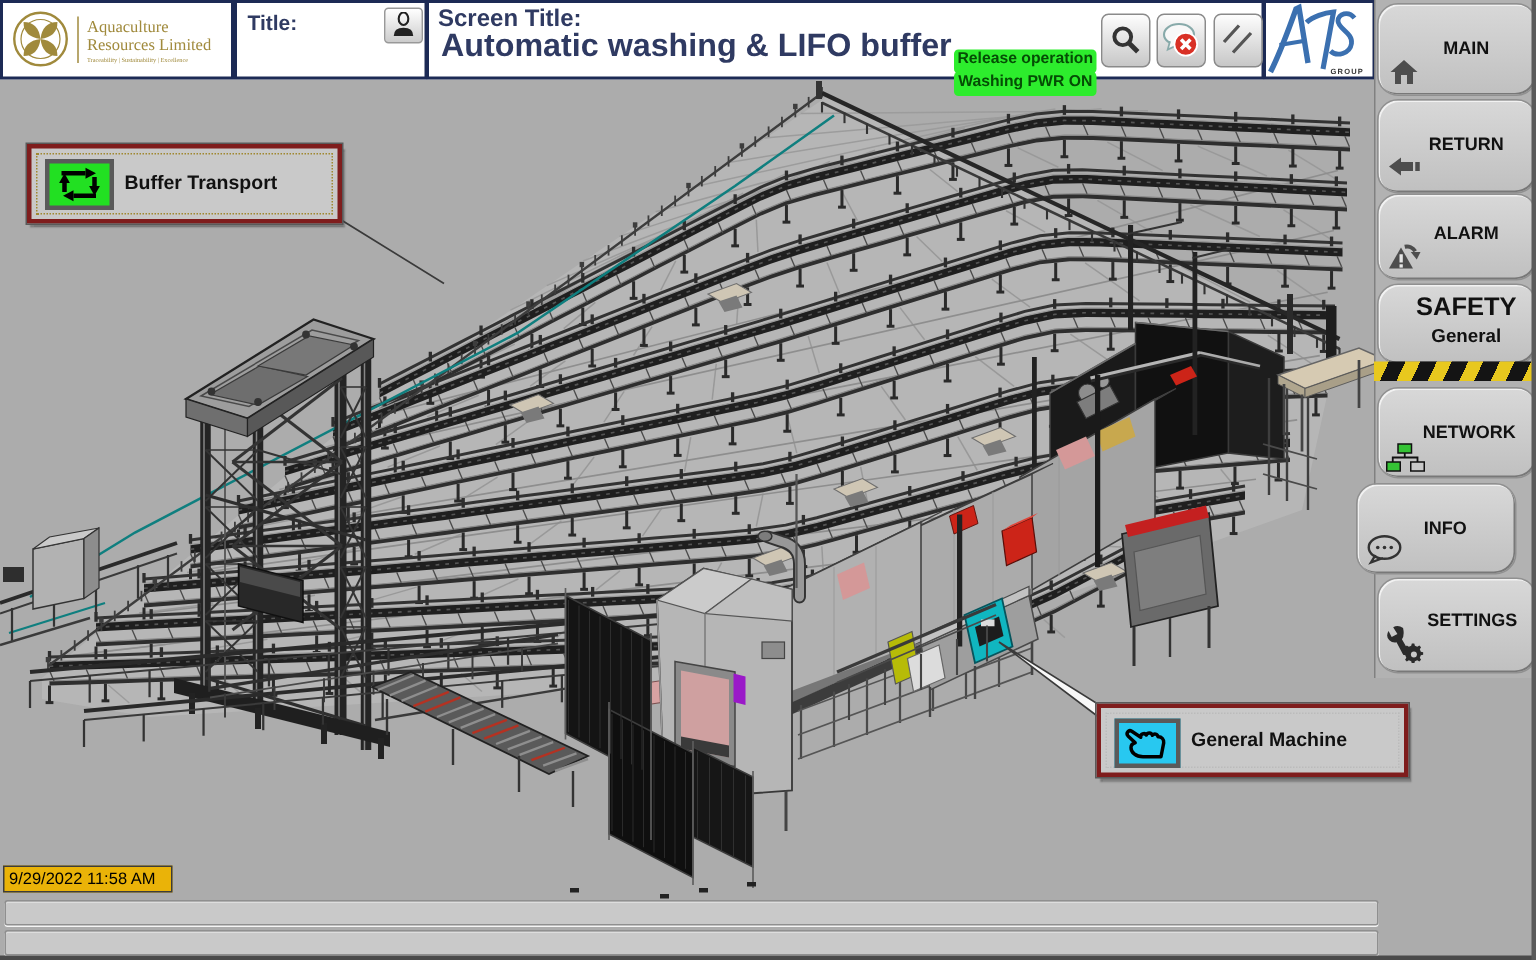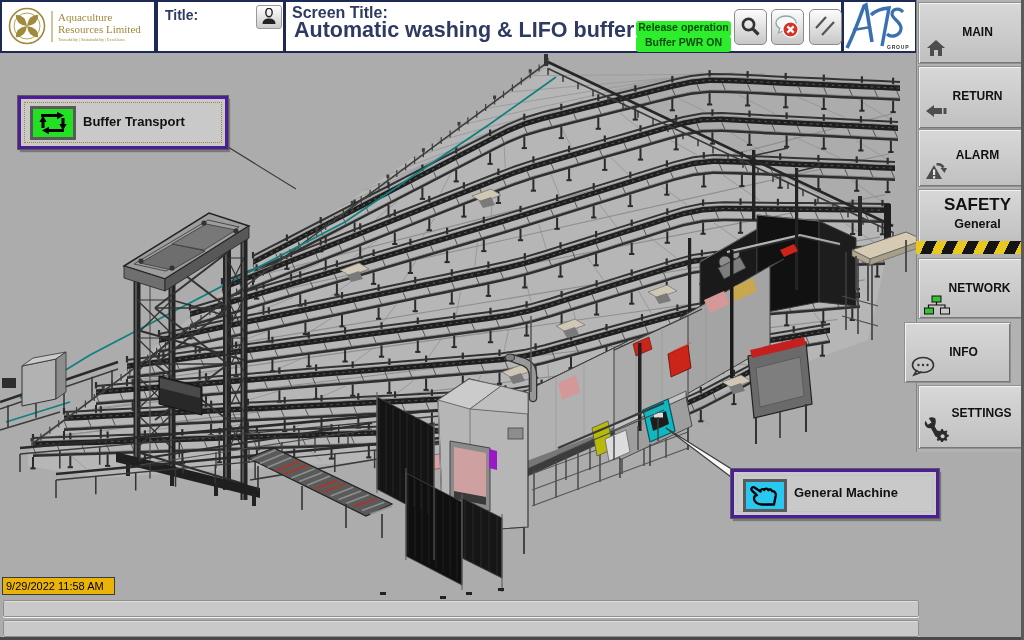--- a/index.html
+++ b/index.html
@@ -12,43 +12,43 @@
   #hbox-logo{left:0;width:152px;}
   #hbox-user{left:156px;width:125px;}
   #hbox-title{left:284px;width:555px;}
   #hbox-ats{left:842px;width:71px;}
   .navy{color:#2f3a62;}
   #user-label{left:165px;top:7px;font-size:14px;font-weight:bold;}
   #stitle-label{left:292px;top:4px;font-size:16px;font-weight:bold;}
   #title{left:294px;top:18px;font-size:21.5px;font-weight:bold;letter-spacing:0px;}
   .badge{position:absolute;left:636px;width:95px;height:16px;background:#2ded2d;
          border-radius:3px;color:#054d05;font-size:10.5px;font-weight:bold;
-         text-align:center;line-height:13px;white-space:nowrap;}
+         text-align:center;line-height:13px;white-space:nowrap;margin-top:12px;}
   .hbtn{position:absolute;top:9px;width:31px;height:34px;border:1px solid #8a8a8a;
         border-radius:5px;background:linear-gradient(#fdfdfd,#c7c7c7);}
   
   #sidebar{left:916px;top:0;width:108px;height:452px;background:#b2b2b2;
            border-left:1px solid #808080;}
   .sbtn{position:absolute;left:2px;width:105px;background:linear-gradient(#d8d8d8,#c0c0c0);
-        border:1px solid #909090;border-radius:0;
+        border:1px solid #909090;border-radius:14px;
         box-shadow:inset 1px 1px 0 #f2f2f2, inset -1px -1px 0 #787878;}
   .sbtn .lab{position:absolute;width:100%;text-align:center;font-size:12px;
              font-weight:bold;color:#111;}
   #hazard{position:absolute;left:916px;top:241px;width:108px;height:13px;
           background:repeating-linear-gradient(115deg,#e8c81e 0 9px,#141414 9px 19px);}
   
   #tstamp{left:2px;top:577px;width:108px;height:16px;background:#eab308;
           border:1px solid #3c3c3c;font-size:11px;color:#000;line-height:16px;
           padding-left:3px;}
   .bbar{position:absolute;left:3px;width:914px;height:15px;background:#c9c9c9;
         border:1px solid #8f8f8f;border-radius:2px;
         box-shadow:inset 0 1px 0 #ddd, 0 1px 0 #f5f5f5;}
   #btline{left:0;top:637px;width:1024px;height:3px;background:#4a4a4a;}
   
-  .callout{position:absolute;background:#c9c9c9;border:3px solid #4c1d95;
+  .callout{position:absolute;background:#c9c9c9;border:3px solid #7f1d1d;
            outline:1px solid #5a5a5a;box-shadow:2px 3px 1px rgba(70,70,70,0.5);}
   .callout .inner{position:absolute;inset:3px;border:1px dotted #a08830;}
   .cicon{position:absolute;left:9px;top:7px;border:3px solid #5a5a5a;}
   .clabel{position:absolute;font-size:13px;font-weight:bold;color:#111;}
 </style>
 </head>
 <body>
 
 <svg id="machine" class="abs" style="left:0;top:0" width="1024" height="640" viewBox="0 0 1024 640">
     <polygon points="28.0,452.0 250.0,268.0 552.0,64.0 893.0,226.0 868.0,340.0 700.0,400.0 620.0,432.0 520.0,452.0 100.0,478.0 28.0,466.0" fill="#b6b6b6"></polygon>
@@ -1365,21 +1365,21 @@
 
 <div id="header" class="abs"></div>
 <div id="hbox-logo" class="hbox"></div>
 <div id="hbox-user" class="hbox"></div>
 <div id="hbox-title" class="hbox"></div>
 <div id="hbox-ats" class="hbox"></div>
 <div id="user-label" class="abs navy">Title:</div>
 <div id="stitle-label" class="abs navy">Screen Title:</div>
 <div id="title" class="abs navy">Automatic washing &amp; LIFO buffer</div>
 <div class="badge" style="top:21px;">Release operation</div>
-<div class="badge" style="top:36px;">Buffer PWR ON</div>
+<div class="badge" style="top:36px;">Washing PWR ON</div>
 
 <svg class="abs" style="left:6px;top:5px;" width="146" height="42" viewBox="0 0 146 42">
   <g stroke="#a08a3c" fill="none">
     <circle cx="21" cy="21" r="17.5" stroke-width="1.6"></circle>
     <circle cx="21" cy="21" r="13" stroke-width="0.8"></circle>
     <g fill="#a08a3c" stroke="none">
       <path d="M21 5 Q28 12 21 21 Q14 12 21 5 Z" transform="rotate(45 21 21)"></path>
       <path d="M21 5 Q28 12 21 21 Q14 12 21 5 Z" transform="rotate(135 21 21)"></path>
       <path d="M21 5 Q28 12 21 21 Q14 12 21 5 Z" transform="rotate(225 21 21)"></path>
       <path d="M21 5 Q28 12 21 21 Q14 12 21 5 Z" transform="rotate(315 21 21)"></path>

